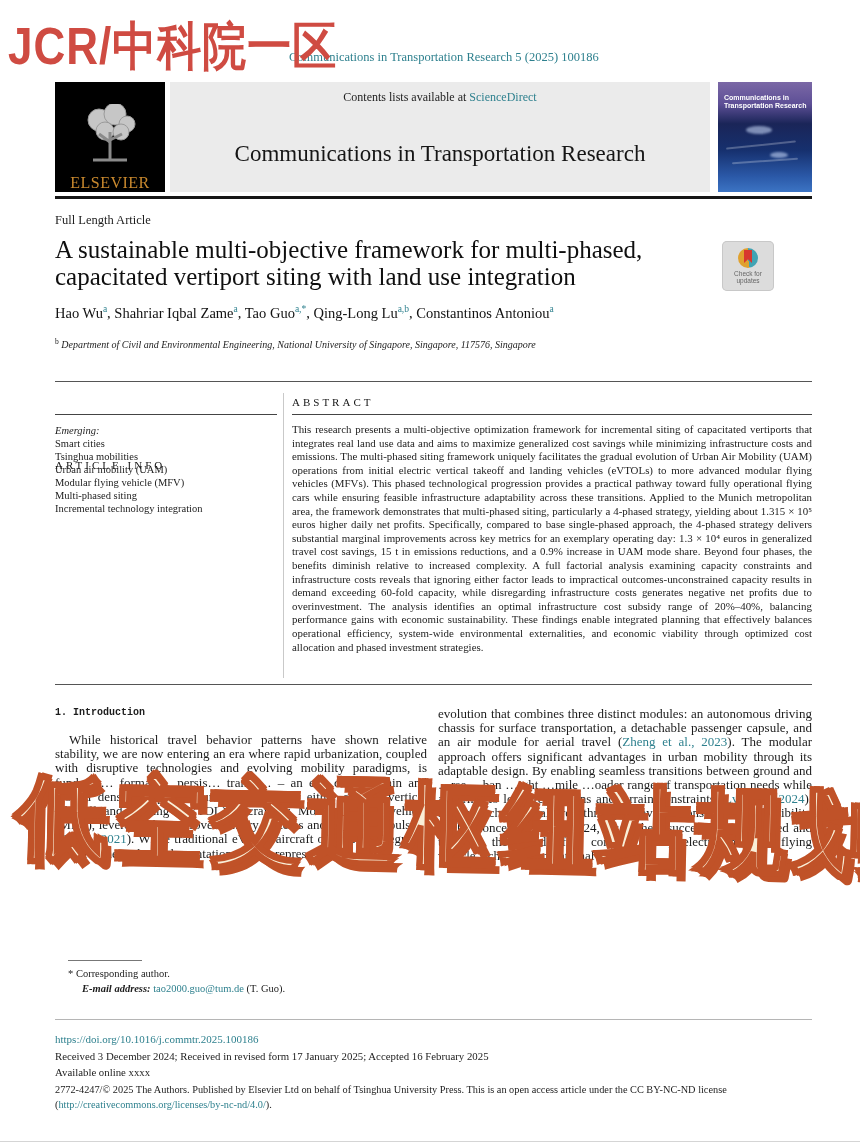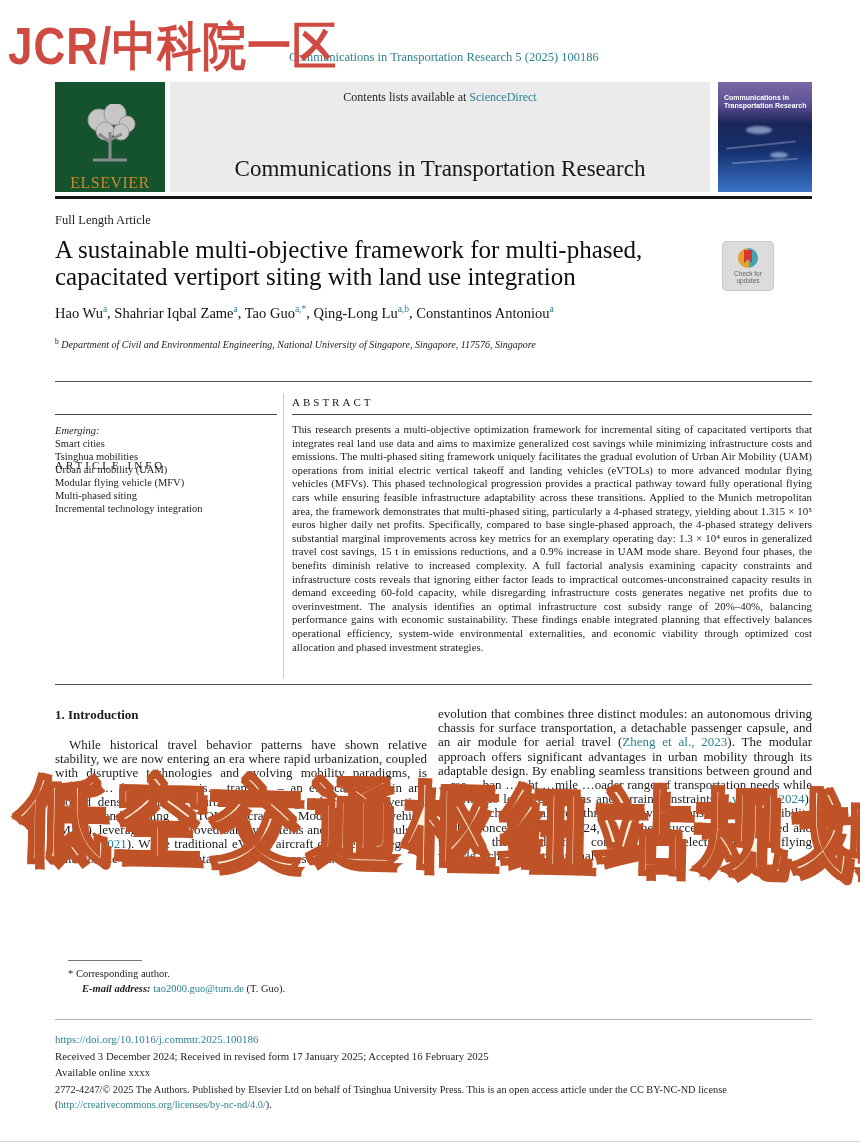--- a/index.html
+++ b/index.html
@@ -12,23 +12,23 @@
   
   #jcr-badge{
     left:8px;top:12px;font-family:"Liberation Sans",sans-serif;font-weight:900;
     font-size:44px;color:#cf4b42;letter-spacing:1px;white-space:nowrap;
     transform:scaleY(1.18);transform-origin:left top;z-index:30;
   }
 
   
   #citation{left:289px;top:50px;font-size:12.5px;color:#2e808e;}
   #headrow{left:55px;top:82px;width:757px;height:110px;display:flex;align-items:stretch;}
-  #logo-box{width:110px;background:#14532d;display:flex;flex-direction:column;align-items:center;justify-content:flex-end;}
+  #logo-box{width:110px;background:#000000;display:flex;flex-direction:column;align-items:center;justify-content:flex-end;}
   #elsevier-text{font-size:16px;color:#c9892e;letter-spacing:.5px;line-height:18px;}
-  #banner{flex:1;background:#ebebeb;margin-left:5px;text-align:center;padding:8px 6px 10px;display:flex;flex-direction:column;justify-content:space-between;}
+  #banner{flex:1;background:#ebebeb;margin-left:5px;text-align:center;padding:8px 6px 25px;display:flex;flex-direction:column;justify-content:space-between;}
   #contents-line{font-size:12px;color:#222;}
   .teal{color:#2e808e;text-decoration:none;}
   #banner-title{font-size:23px;color:#161616;}
   #homepage-line{font-family:"Liberation Sans",sans-serif;font-size:11px;color:#333;}
   #cover{width:94px;margin-left:8px;position:relative;overflow:hidden;
     background:linear-gradient(180deg,#7b68a6 0%,#5d4f96 20%,#1a2558 38%,#16306e 62%,#2b59a8 86%,#3c74c4 100%);}
   #cover-title{font-family:"Liberation Sans",sans-serif;font-weight:bold;color:#ffffff;
     font-size:7px;line-height:8px;text-align:left;padding:12px 5px 0 6px;}
   .cover-streak{position:absolute;background:rgba(255,255,255,.25);height:2px;border-radius:2px;}
   .cover-glow{position:absolute;width:26px;height:8px;background:rgba(210,225,255,.55);border-radius:50%;filter:blur(1px);}
@@ -59,21 +59,21 @@
   #keywords .kw-label{font-style:italic;}
   #vdiv{left:283px;top:393px;width:1px;height:285px;background:#c9c9c9;}
   #abs-head{left:292px;top:396px;}
   #abs-rule{left:292px;top:414px;width:520px;height:1px;background:#444;}
   #abstract-text{left:292px;top:423px;width:520px;font-size:10.9px;line-height:13.6px;text-align:justify;}
   #rule2{left:55px;top:684px;width:757px;height:1px;background:#555;}
 
   
   #col-left{left:55px;top:707px;width:372px;}
   #col-right{left:438px;top:707px;width:374px;}
-  .intro-h{font-weight:bold;font-size:13px;margin:0 0 15px 0;}
+  .intro-h{font-weight:bold;font-size:10px;margin:0 0 15px 0;font-family:Liberation Mono, monospace;}
   .body-p{font-size:13px;line-height:14.2px;text-align:justify;margin:0;}
   .indent{text-indent:14px;}
   a.cite{color:#2e808e;text-decoration:none;}
 
   
   #watermark{
     left:16px;top:764px;width:834px;z-index:20;white-space:nowrap;
     font-family:"Liberation Sans",sans-serif;font-weight:900;font-size:92px;letter-spacing:5px;
     color:#f9efd8;-webkit-text-stroke:3px #c05228;
     text-shadow:6px 7px 0 #c05228,-2px -2px 0 #c05228,2px -2px 0 #c05228,-2px 2px 0 #c05228,2px 2px 0 #c05228;

